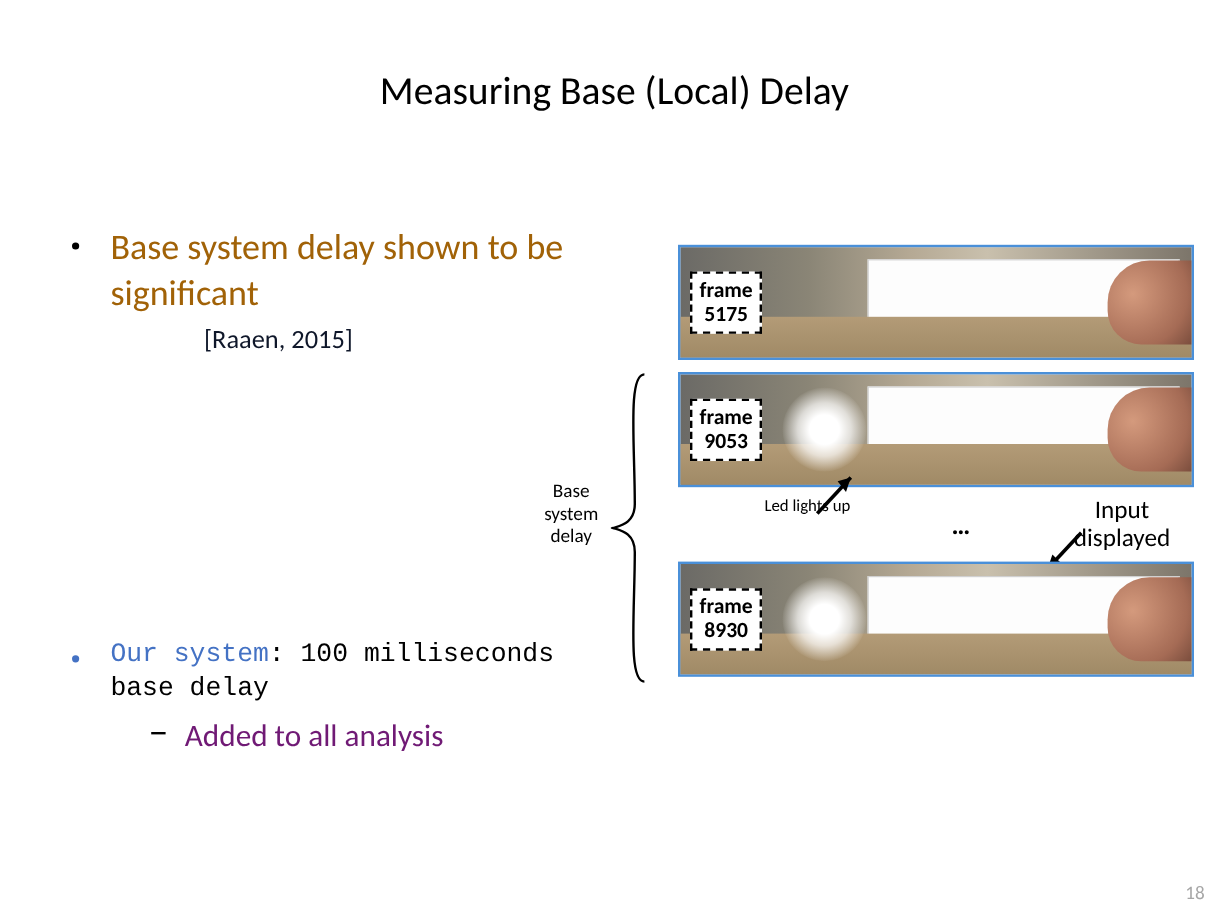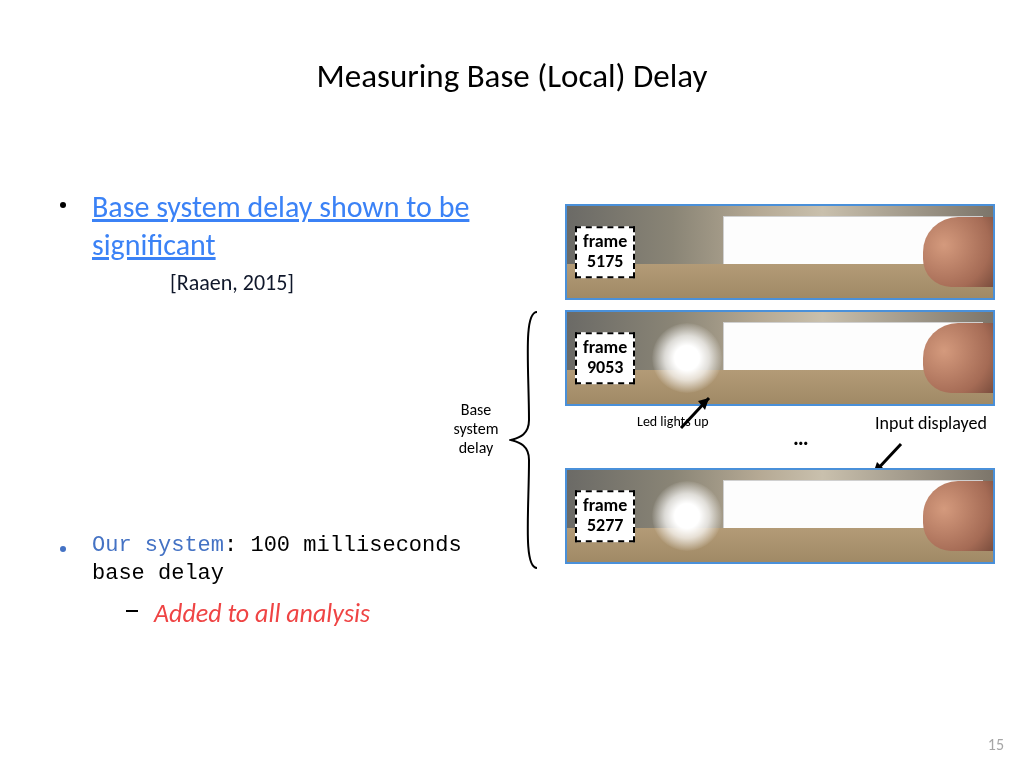--- a/index.html
+++ b/index.html
@@ -22,24 +22,23 @@
     color: #000;
   }
   .bullets {
     position: absolute;
     top: 188px;
     left: 64px;
     width: 420px;
   }
   .b1 {
     font-size: 30px;
-    color: #3b82f6;
+    color: #a16207;
     line-height: 1.25;
     margin-bottom: 6px;
-    text-decoration: underline;
   }
   .b1-marker {
     position: absolute;
     left: -4px;
     top: 14px;
     width: 6px; height: 6px;
     background: #000;
     border-radius: 50%;
   }
   .b1-wrap, .b2-wrap { position: relative; padding-left: 28px; }
@@ -67,21 +66,21 @@
   .b2 .hl { color: #4472c4; }
   .sub-wrap { position: relative; padding-left: 62px; margin-top: 10px; }
   .sub-marker {
     position: absolute;
     left: 34px;
     top: 13px;
     width: 12px;
     height: 2px;
     background: #000;
   }
-  .sub { font-size: 26px; color: #ef4444; font-style: italic; }
+  .sub { font-size: 26px; color: #701a75; }
 
   .figure {
     position: absolute;
     top: 204px;
     left: 545px;
     width: 450px;
   }
   .fstack { position: relative; }
   .frame {
     width: 430px;
@@ -154,21 +153,21 @@
     left: 248px;
     top: 8px;
     font-size: 22px;
     font-weight: 700;
     letter-spacing: 2px;
   }
   .anno-input {
     position: absolute;
     left: 330px;
     top: -2px;
-    font-size: 18px;
+    font-size: 21px;
     text-align: center;
     line-height: 1.1;
   }
   .arrow1 {
     position: absolute;
     left: 130px; top: -26px;
     width: 44px; height: 44px;
   }
   .arrow2 {
     position: absolute;
@@ -272,19 +271,19 @@
       </div>
     </div>
 
     <div class="frame">
       <div class="paper"></div>
       <div class="wood"></div>
       <div class="led"></div>
       <div class="hand"></div>
       <div class="flabel">
         <span>frame</span><br>
-        <span>5277</span>
+        <span>8930</span>
       </div>
     </div>
   </div>
 </div>
 
-<div class="pagenum">15</div>
+<div class="pagenum">18</div>
 
 </body></html>

